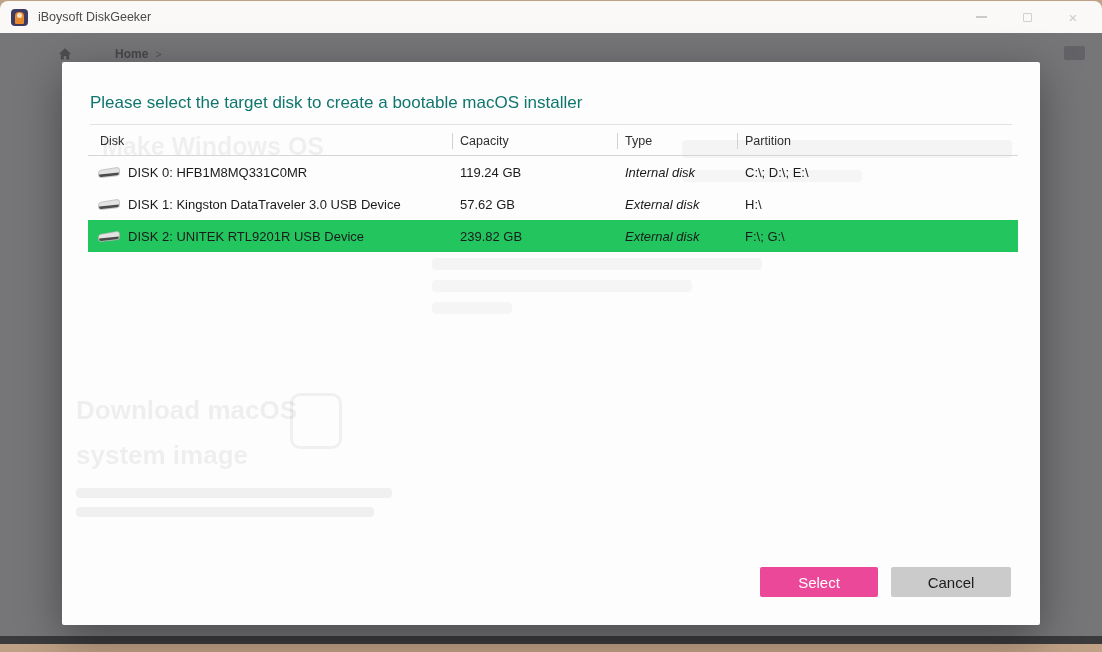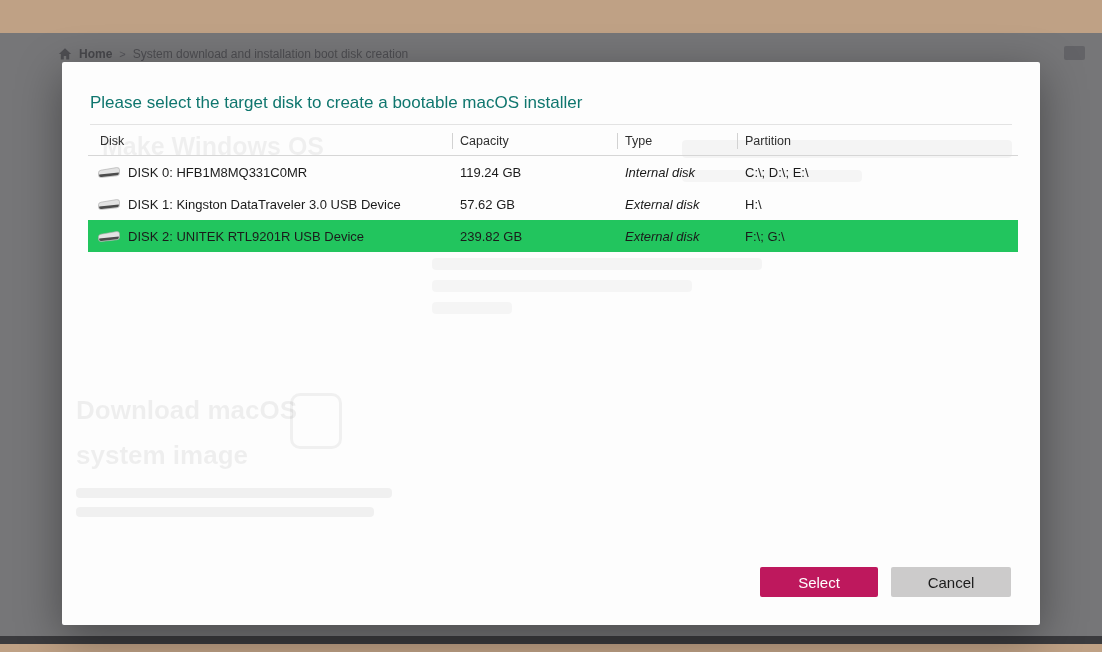--- a/index.html
+++ b/index.html
@@ -23,21 +23,21 @@
               color:#ccc9c6; cursor:default; }
   .min-glyph { width:11px; height:1.5px; background:#ccc9c6; }
   .max-glyph { width:9px; height:9px; border:1.2px solid #d2cfcc; border-radius:1px; }
   .close-glyph { font-size:15px; line-height:1; color:#ccc9c6; }
 
   
   .dim-area { position:absolute; top:33px; left:0; width:1102px; height:611px; background:#767678; }
   .breadcrumb { position:absolute; top:14px; left:58px; display:flex; align-items:center;
                 gap:7px; font-size:12px; color:#4e4e52; }
   .home-icon { width:14px; height:14px; fill:#4e4e52; }
-  .bc-home { font-weight:bold; color:#48484c; }
+  .bc-home { font-weight:bold; color:#48484c;margin-left:36px; }
   .bc-sep { color:#55555a; font-size:11px; }
   .menu-ghost { position:absolute; top:13px; right:17px; width:21px; height:14px;
                 background:#5e5e61; border-radius:2px; opacity:.75; }
   .bottom-strip { position:absolute; left:0; bottom:0; width:1102px; height:8px; background:#3b3b3e; }
 
   
   .dialog { position:absolute; left:62px; top:62px; width:978px; height:563px;
             background:#fdfdfd; border-radius:2px; box-shadow:0 12px 45px rgba(0,0,0,.38); }
   .dialog-title { position:absolute; left:28px; top:31px; font-size:17px; color:#0f766e; z-index:2; }
   .title-divider { position:absolute; left:28px; width:922px; top:62px; height:1px; background:#e3e3e3; z-index:2; }
@@ -59,37 +59,51 @@
   .sep-1 { left:364px; } .sep-2 { left:529px; } .sep-3 { left:649px; }
   .tbody .row { position:relative; height:32px; }
   .row.selected { background:#22c55e;padding-left:32px; }
   .cell { position:absolute; top:50%; transform:translateY(-50%); font-size:13px; color:#1b1b1b; white-space:nowrap; }
   .cell-disk { left:40px; } .cell-capacity { left:372px; } .cell-type { left:537px;font-style:italic; } .cell-partition { left:657px; }
   .disk-icon { position:absolute; left:8px; top:8px; width:26px; height:16px; }
 
   
   .btn { position:absolute; top:505px; height:30px; border:none; font-family:"Liberation Sans",sans-serif;
          font-size:15px; border-radius:2px; cursor:pointer; z-index:3; }
-  .btn-select { left:698px; width:118px; background:#be185d; color:#ffffff; }
+  .btn-select { left:698px; width:118px; background:#ec4899; color:#ffffff; }
   .btn-cancel { left:829px; width:120px; background:#cccbcb; color:#1c1c1c; }
 </style>
 </head>
 <body>
 
 <div class="window">
 
+  <div class="titlebar">
+    <div class="app-icon"></div>
+    <div class="title-text">iBoysoft DiskGeeker</div>
+    <div class="controls">
+      <div class="ctrl-btn">
+          <span class="min-glyph"></span>
+        </div>
+      <div class="ctrl-btn">
+          <span class="max-glyph"></span>
+        </div>
+      <div class="ctrl-btn">
+          <span class="close-glyph">×</span>
+        </div>
+    </div>
+  </div>
 
   <div class="dim-area">
     <div class="breadcrumb">
       <svg class="home-icon" viewBox="0 0 16 16">
         <path d="M8 1.5 L15 8 H12.8 V14.2 H9.4 V10.2 H6.6 V14.2 H3.2 V8 H1 Z"></path>
       </svg>
       <span class="bc-home">Home</span>
       <span class="bc-sep">&gt;</span>
-      <span>System download and installation boot disk creation</span>
     </div>
     <div class="menu-ghost"></div>
     <div class="bottom-strip"></div>
   </div>
 
   <div class="dialog">
 
     <div class="ghost ghost-title-1">Make Windows OS</div>
     <div class="ghost-block" style="left:620px; top:78px; width:330px; height:18px; opacity:.035;"></div>
     <div class="ghost-block" style="left:620px; top:108px; width:180px; height:12px; opacity:.03;"></div>

